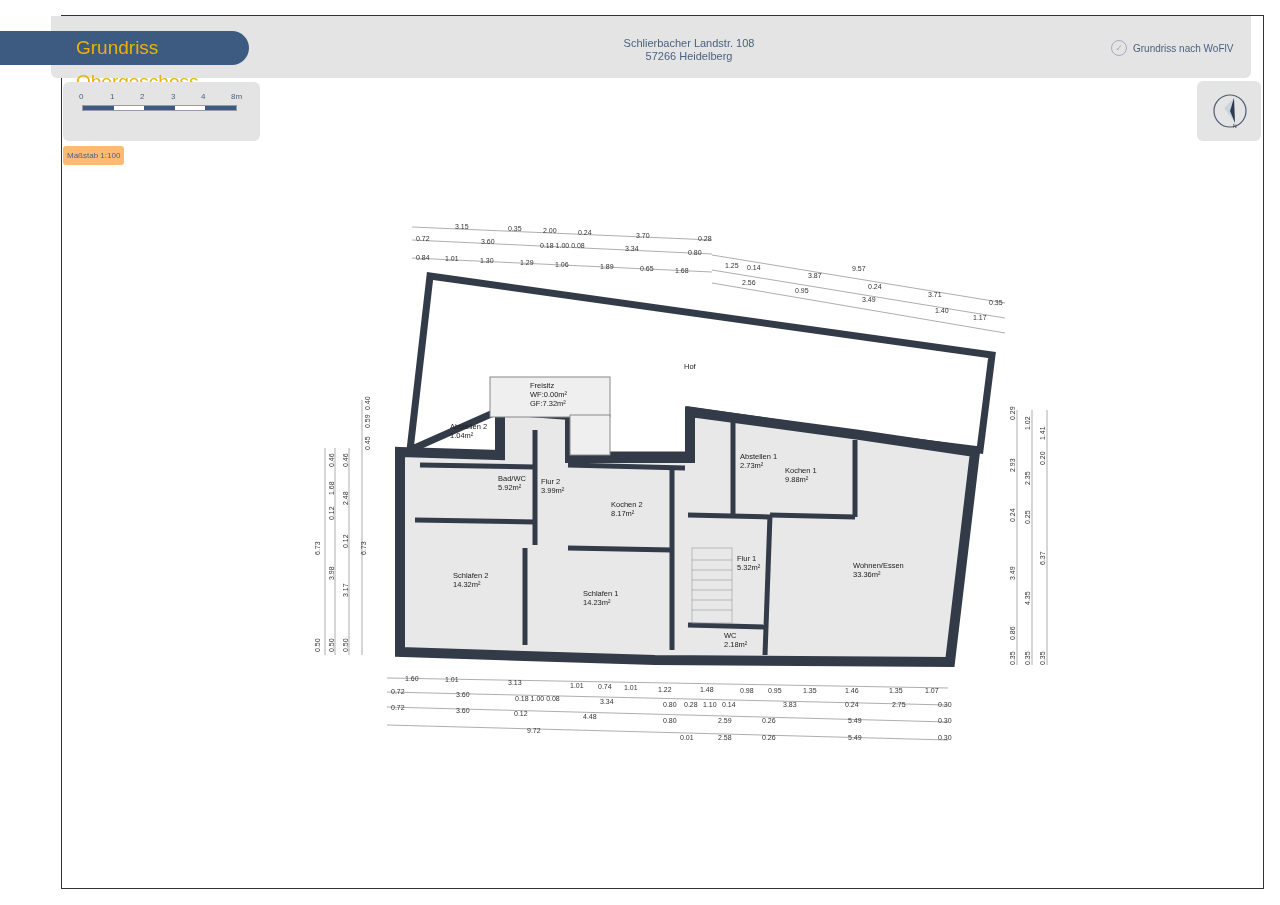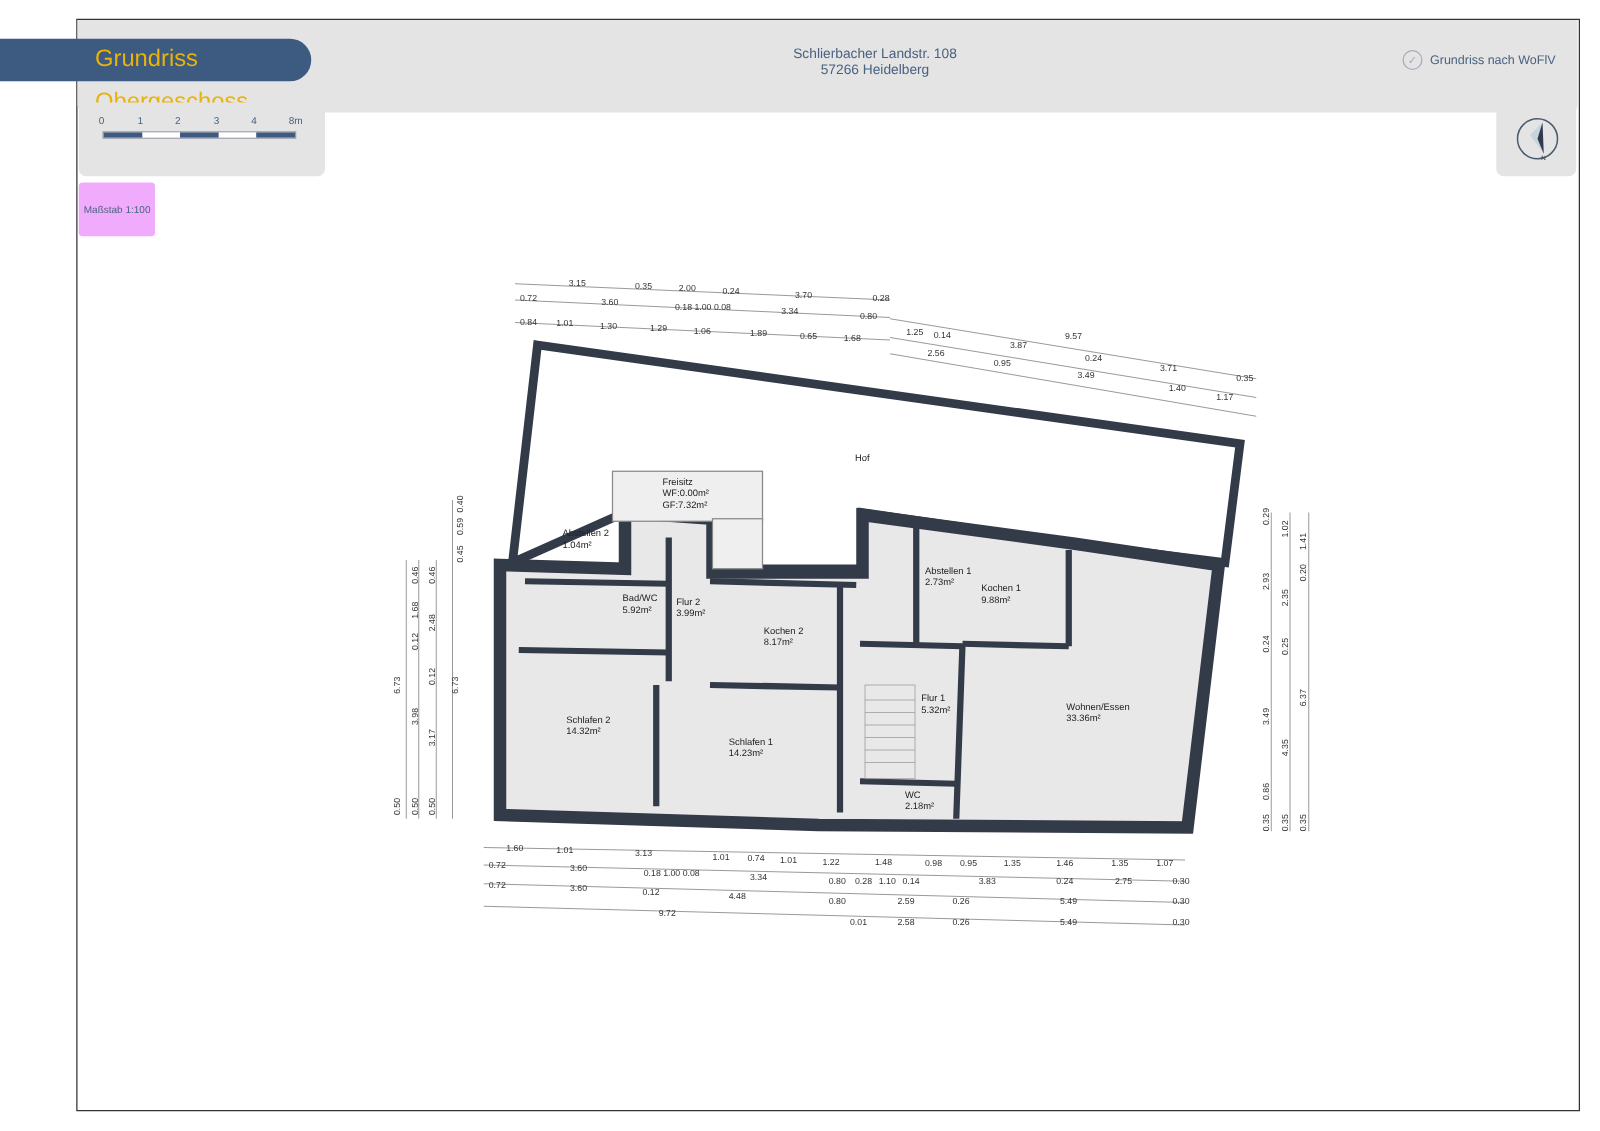--- a/index.html
+++ b/index.html
@@ -1,31 +1,31 @@
 <!DOCTYPE html>
 <html><head>
 <meta charset="utf-8">
 <style>
   html,body{margin:0;padding:0;background:#fff;}
   body{width:1280px;height:905px;position:relative;overflow:hidden;font-family:"Liberation Sans",sans-serif;color:#333;}
   .frame{position:absolute;left:61px;top:15px;width:1203px;height:874px;border:1px solid #333;box-sizing:border-box;}
-  .header{position:absolute;left:62px;top:16px;width:1200px;height:74px;background:#e4e4e4;border-radius:0 0 6px 6px;}
+  .header{position:absolute;left:51px;top:16px;width:1200px;height:62px;background:#e4e4e4;border-radius:0 0 6px 6px;}
   .title-pill{position:absolute;left:0;top:31px;width:249px;height:34px;background:#3d5a80;border-radius:0 18px 18px 0;color:#eab308;font-size:19px;line-height:34px;}
   .title-pill span{position:absolute;left:76px;}
   .addr{position:absolute;left:560px;top:37px;width:280px;text-align:center;font-size:11px;color:#4a6280;line-height:13px;}
   .wofiv{position:absolute;left:1122px;top:40px;display:flex;align-items:center;gap:6px;font-size:10px;color:#4a6280;}
   .check{width:14px;height:14px;border:1px solid #aab;border-radius:50%;display:inline-flex;align-items:center;justify-content:center;font-size:9px;color:#aab;}
   .scale-box{position:absolute;left:63px;top:82px;width:197px;height:59px;background:#e4e4e4;border-radius:6px;}
   .scale-labels{position:absolute;left:16px;top:10px;width:165px;height:12px;font-size:8px;color:#4a6280;}
   .scale-labels span{position:absolute;}
   .scale-bar{position:absolute;left:19px;top:23px;width:153px;height:4px;display:flex;border:1px solid #99a;}
   .seg{flex:1;height:100%;}
   .seg.d{background:#3d5a80;}
   .seg.l{background:#fff;}
-  .massstab{position:absolute;left:63px;top:146px;height:19px;padding:12px 4px;background:#f0abfc;border-radius:3px;font-size:8px;line-height:19px;color:#4a6280;}
+  .massstab{position:absolute;left:63px;top:146px;height:19px;padding:0 4px;background:#fdba74;border-radius:3px;font-size:8px;line-height:19px;color:#4a6280;}
   .compass{position:absolute;left:1197px;top:81px;width:64px;height:60px;background:#e4e4e4;border-radius:6px;}
   .plan{position:absolute;left:0;top:0;}
   .lbl{font-family:"Liberation Sans",sans-serif;font-size:7.5px;fill:#222;}
   .dim{font-family:"Liberation Sans",sans-serif;font-size:7px;fill:#333;}
 </style>
 </head>
 <body>
 
 <div class="frame"></div>
 

